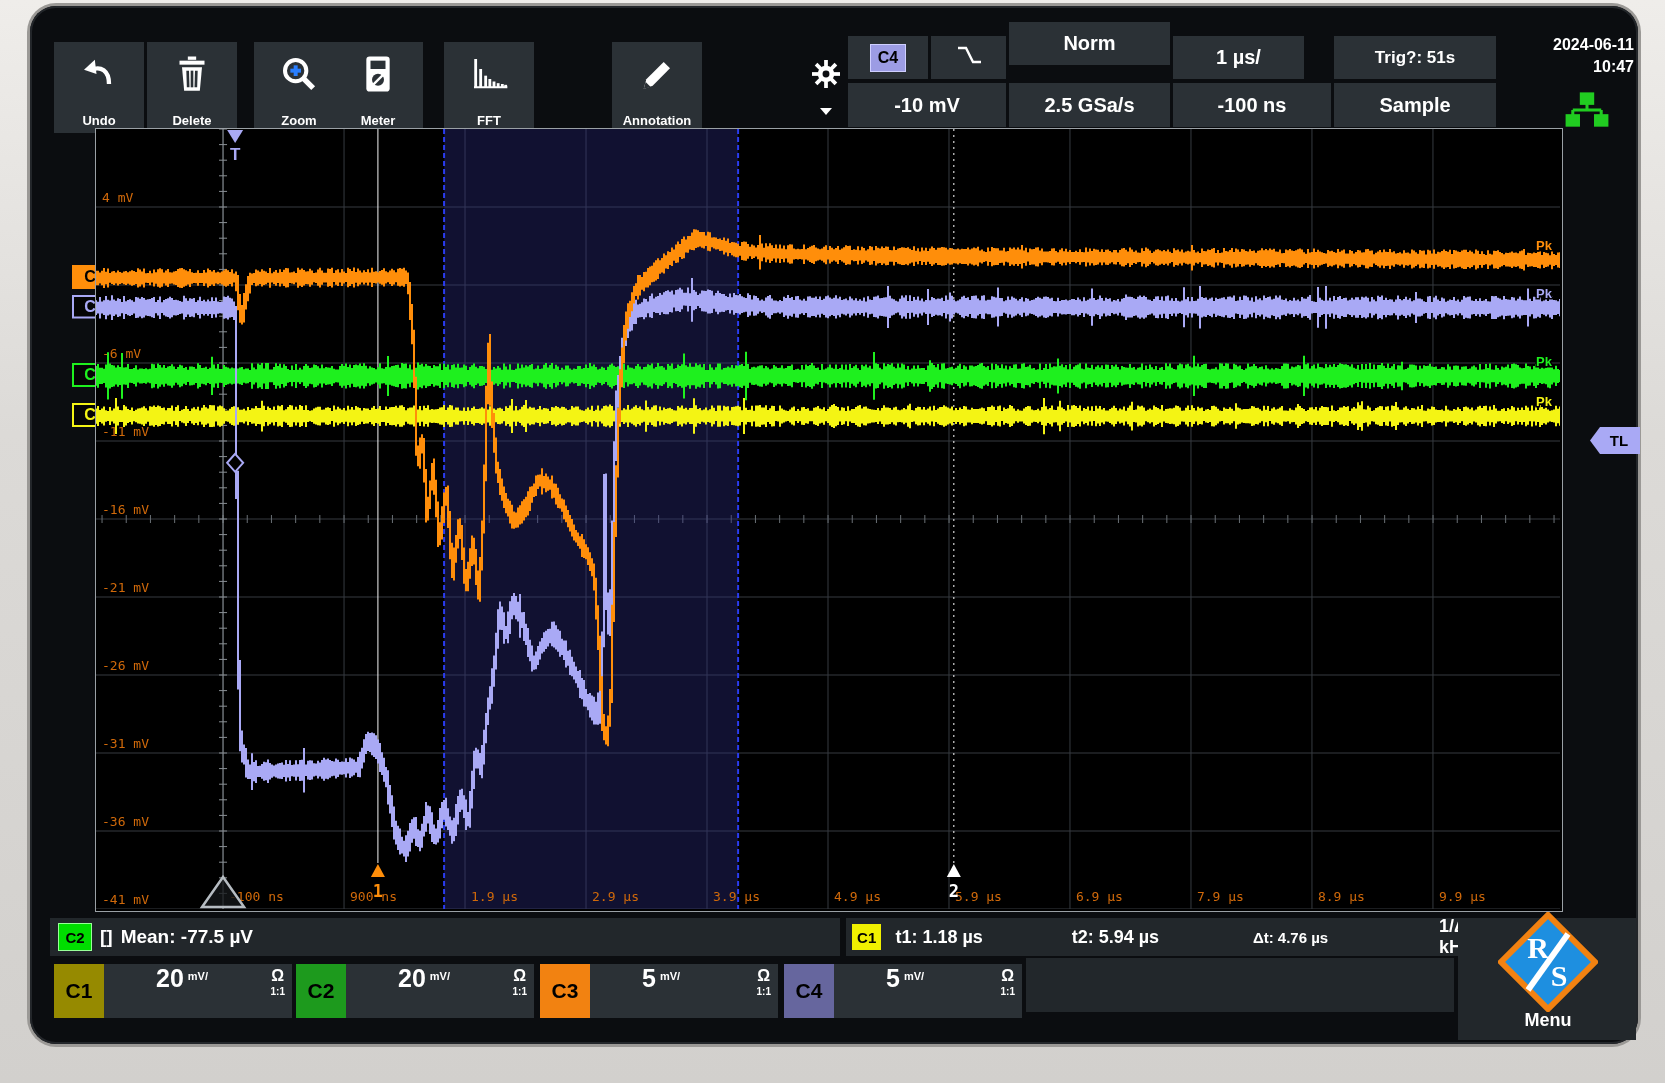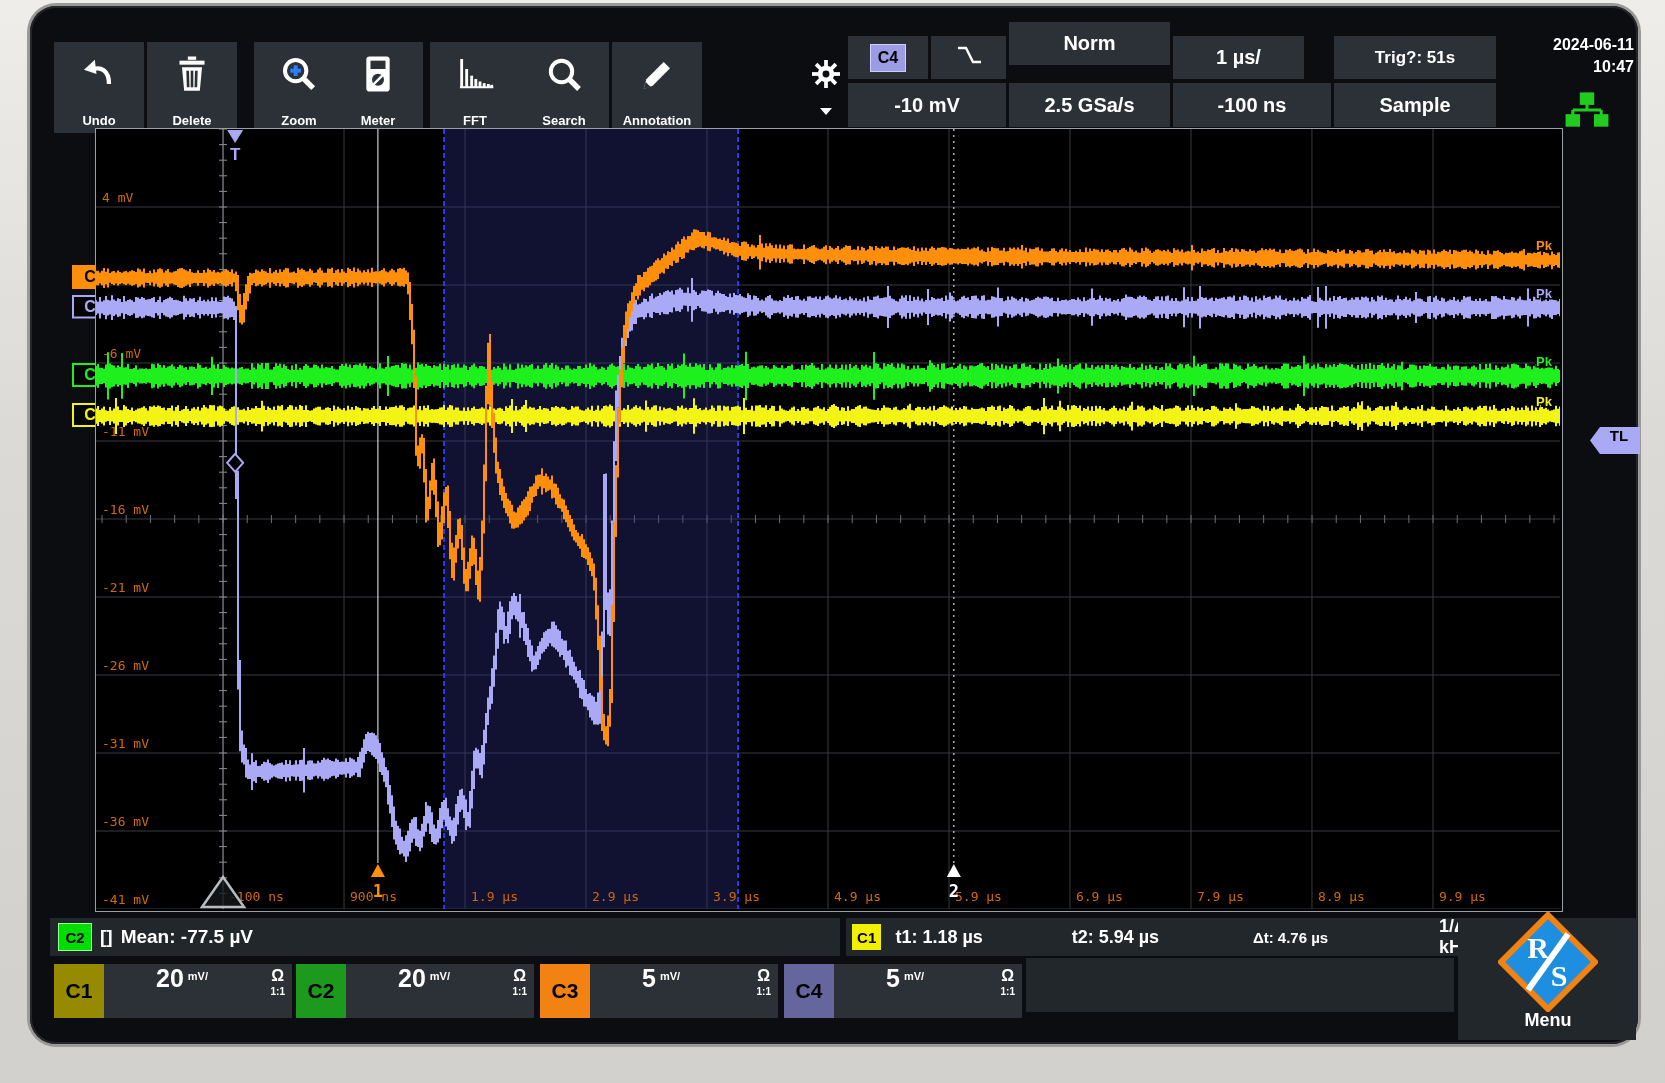--- a/index.html
+++ b/index.html
@@ -24,21 +24,21 @@
   .chunit{color:#fff;font-size:11px;font-weight:bold;margin-left:4px;margin-top:6px;}
   .ohmcol{position:absolute;right:7px;top:4px;display:flex;flex-direction:column;align-items:center;color:#fff;line-height:1;}
   .ohm{font-size:16px;font-weight:bold;}
   .probe{font-size:10px;font-weight:bold;margin-top:3px;}
   .arrowtag{position:absolute;left:42px;width:53px;height:24px;}
   .arrowtag .outer{position:absolute;inset:0;clip-path:polygon(0 0,72% 0,100% 50%,72% 100%,0 100%);}
   .arrowtag .inner{position:absolute;inset:2px;clip-path:polygon(0 0,72% 0,100% 50%,72% 100%,0 100%);
     display:flex;align-items:center;justify-content:center;font-size:16px;font-weight:bold;padding-right:8px;box-sizing:border-box;}
   .datebox{color:#fff;font-size:16px;font-weight:bold;text-align:right;line-height:1.35;}
   .tl-badge{position:absolute;left:1560px;top:421px;width:50px;height:27px;background:#a9a9f5;
-    clip-path:polygon(20% 0,100% 0,100% 100%,20% 100%,0 50%);display:flex;align-items:flex-start;justify-content:center;
+    clip-path:polygon(20% 0,100% 0,100% 100%,20% 100%,0 50%);display:flex;align-items:center;justify-content:center;
     padding-left:8px;box-sizing:border-box;color:#000;font-weight:bold;font-size:15px;}
 </style>
 </head>
 <body>
 
 <div class="screen">
 
   <div id="toolbar" class="abs" style="left:0;top:0;width:760px;height:130px;">
       <div class="btn" style="left: 24px;">
         <span class="ic"><svg width="42" height="40" viewBox="0 0 24 24">
@@ -73,42 +73,35 @@
       </div>
       <div class="btn" style="left: 303px;">
         <span class="ic"><svg width="34" height="40" viewBox="0 0 20 24">
             <rect x="3" y="1.5" width="14" height="21" rx="2" fill="#fff"></rect>
             <rect x="5.5" y="4" width="9" height="5" fill="#2b3136"></rect>
             <circle cx="10" cy="15.5" r="3.6" fill="#2b3136"></circle>
             <line x1="7" y1="18.5" x2="13" y2="12.5" stroke="#fff" stroke-width="1.4"></line>
           </svg></span>
         <span class="lb">Meter</span>
       </div>
-      <div class="btn" style="left: 400px;">
+      <div class="btn" style="left: 414px;">
         <span class="ic"><svg width="44" height="40" viewBox="0 0 26 24">
             <g stroke="#fff" stroke-width="1.7">
               <line x1="5" y1="3" x2="5" y2="20"></line>
               <line x1="8" y1="9" x2="8" y2="20"></line>
               <line x1="11" y1="13" x2="11" y2="20"></line>
               <line x1="13.5" y1="15" x2="13.5" y2="20"></line>
               <line x1="16" y1="16.5" x2="16" y2="20"></line>
               <line x1="18.5" y1="17.5" x2="18.5" y2="20"></line>
               <line x1="21" y1="18" x2="21" y2="20"></line>
               <line x1="23" y1="18.5" x2="23" y2="20"></line>
             </g>
             <line x1="4" y1="20" x2="24" y2="20" stroke="#fff" stroke-width="1.2"></line>
           </svg></span>
         <span class="lb">FFT</span>
-      </div>
-      <div class="btn" style="left: 489px;">
-        <span class="ic"><svg width="40" height="40" viewBox="0 0 24 24">
-            <circle cx="10.5" cy="10.5" r="6.4" fill="none" stroke="#fff" stroke-width="2.4"></circle>
-            <line x1="15.3" y1="15.3" x2="21" y2="21" stroke="#fff" stroke-width="3.2"></line>
-          </svg></span>
-        <span class="lb">Search</span>
       </div>
       <div class="btn" style="left: 582px;">
         <span class="ic"><svg width="40" height="40" viewBox="0 0 24 24">
             <path d="M4 21 L5.6 15.2 L16 4.8 L19.8 8.6 L9.4 19 Z" fill="#fff"></path>
             <path d="M4 21 L5.2 16.8 L8.2 19.8 Z" fill="#2b3136"></path>
           </svg></span>
         <span class="lb">Annotation</span>
       </div>
     </div>
 

